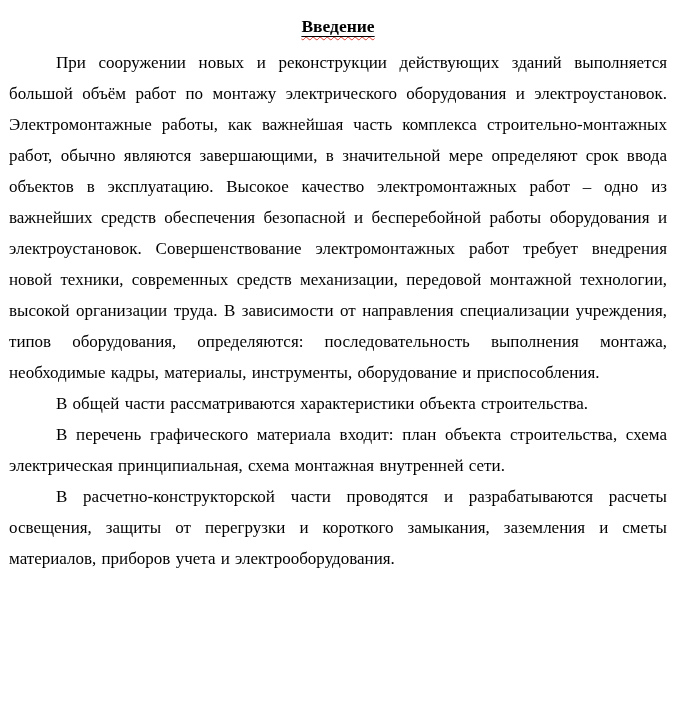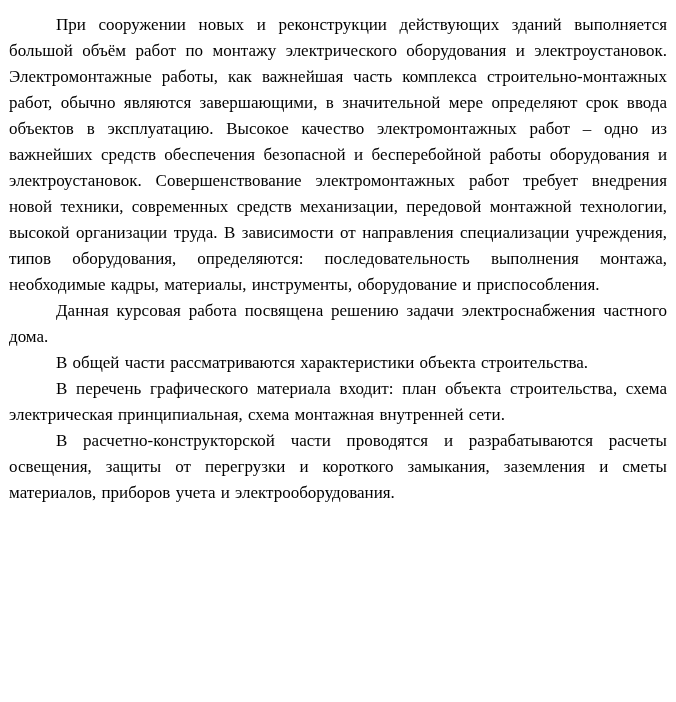--- a/index.html
+++ b/index.html
@@ -36,29 +36,31 @@
   .underlined-word {
     text-decoration-line: underline;
     text-decoration-style: solid;
     text-decoration-color: #000000;
     text-decoration-thickness: 1px;
   }
   .doc-body p {
     margin: 0;
     text-align: justify;
     text-indent: 47px;
-    line-height: 26px;
+    line-height: 31px;
     word-spacing: 1px;
   }
 </style>
 </head>
 <body>
 
 <div class="page">
+  <h1 class="doc-title">
+    <span class="spellcheck-wrap"><span class="underlined-word">Введение</span></span>
+  </h1>
 
   <div class="doc-body">
     <p>При сооружении новых и реконструкции действующих зданий выполняется большой объём работ по монтажу электрического оборудования и электроустановок. Электромонтажные работы, как важнейшая часть комплекса строительно-монтажных работ, обычно являются завершающими, в значительной мере определяют срок ввода объектов в эксплуатацию. Высокое качество электромонтажных работ – одно из важнейших средств обеспечения безопасной и бесперебойной работы оборудования и электроустановок. Совершенствование электромонтажных работ требует внедрения новой техники, современных средств механизации, передовой монтажной технологии, высокой организации труда. В зависимости от направления специализации учреждения, типов оборудования, определяются: последовательность выполнения монтажа, необходимые кадры, материалы, инструменты, оборудование и приспособления.</p>
-    <p>Данная курсовая работа посвящена решению задачи электроснабжения частного дома.</p>
     <p>В общей части рассматриваются характеристики объекта строительства.</p>
     <p>В перечень графического материала входит: план объекта строительства, схема электрическая принципиальная, схема монтажная внутренней сети.</p>
     <p>В расчетно-конструкторской части проводятся и разрабатываются расчеты освещения, защиты от перегрузки и короткого замыкания, заземления и сметы материалов, приборов учета и электрооборудования.</p>
   </div>
 </div>
 
 </body></html>

